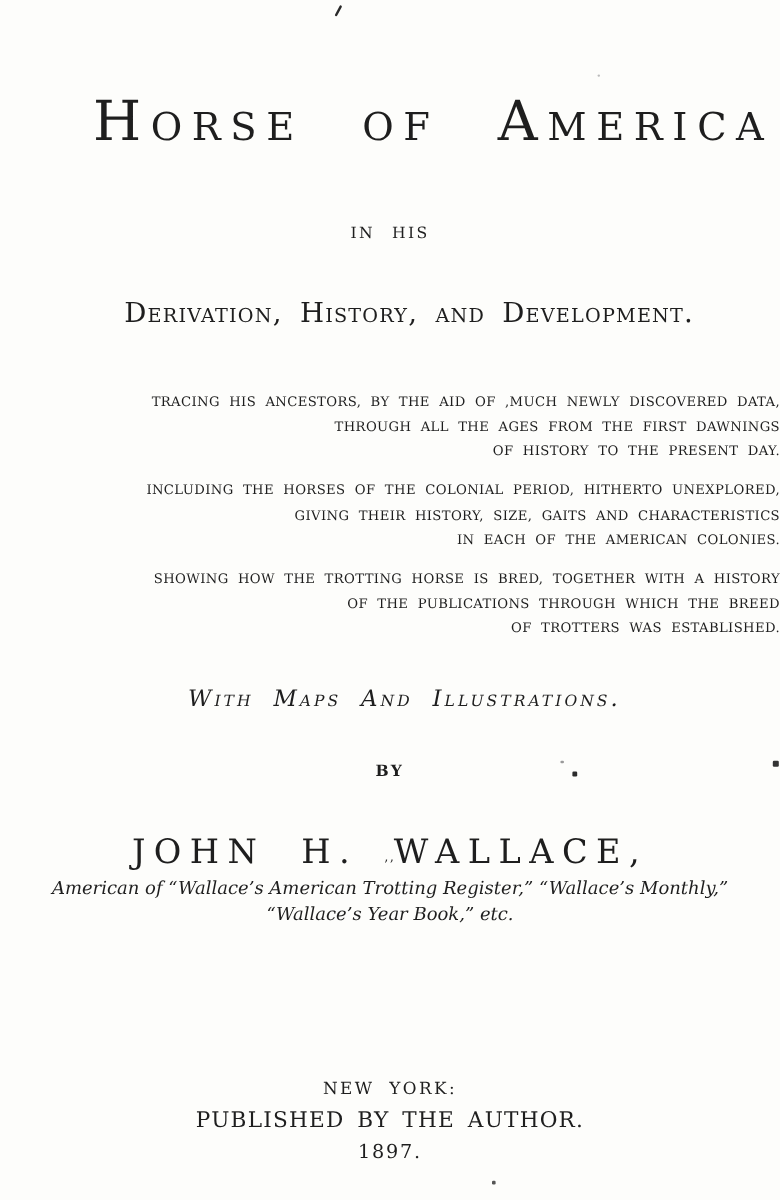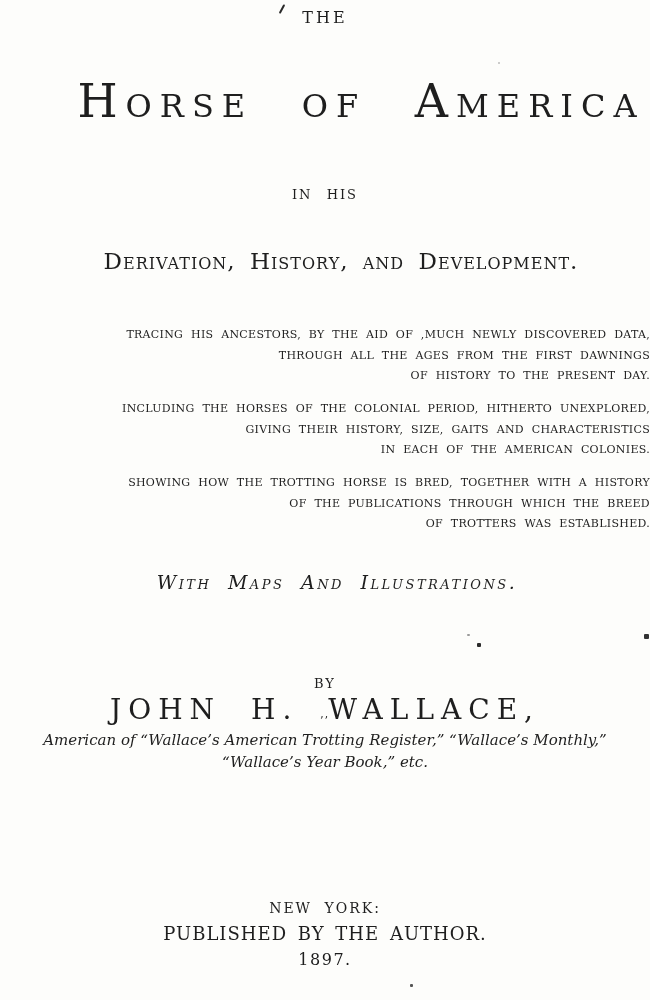--- a/index.html
+++ b/index.html
@@ -66,23 +66,24 @@
   .maps-note {
     top: 571px;
     font-size: 19px;
     font-style: italic;
     font-variant: small-caps;
     letter-spacing: 2.5px;
     word-spacing: 8px;
     padding-left: 12px;
   }
   .byline {
-    top: 676px;
+    top: 636px;
     font-size: 13px;
     letter-spacing: 2px;
+    font-weight: bold;
   }
   .author {
     top: 693px;
     font-size: 28px;
     letter-spacing: 7px;
     word-spacing: 14px;
     font-weight: normal;
     margin: 0;
   }
   .credentials {
@@ -137,21 +138,20 @@
   .speck-b { left: 477px; top: 643px; width: 4px; height: 4px; background: #2b2b2b; }
   .speck-c { left: 644px; top: 634px; width: 5px; height: 5px; background: #333333; }
   .speck-d { left: 410px; top: 984px; width: 3px; height: 3px; background: #555555; }
   .speck-e { left: 498px; top: 62px; width: 2px; height: 2px; background: #bbbbbb; }
 </style>
 </head>
 <body>
 
 <div class="page">
 
-  <div class="line pretitle">THE</div>
   <div class="artifact grave-mark"></div>
   <div class="artifact speck speck-e"></div>
 
   <h1 class="line main-title">Horse of America</h1>
 
   <div class="line connector">IN HIS</div>
 
   <h2 class="line subtitle">Derivation, History, and Development.</h2>
 
   <div class="para p1">

